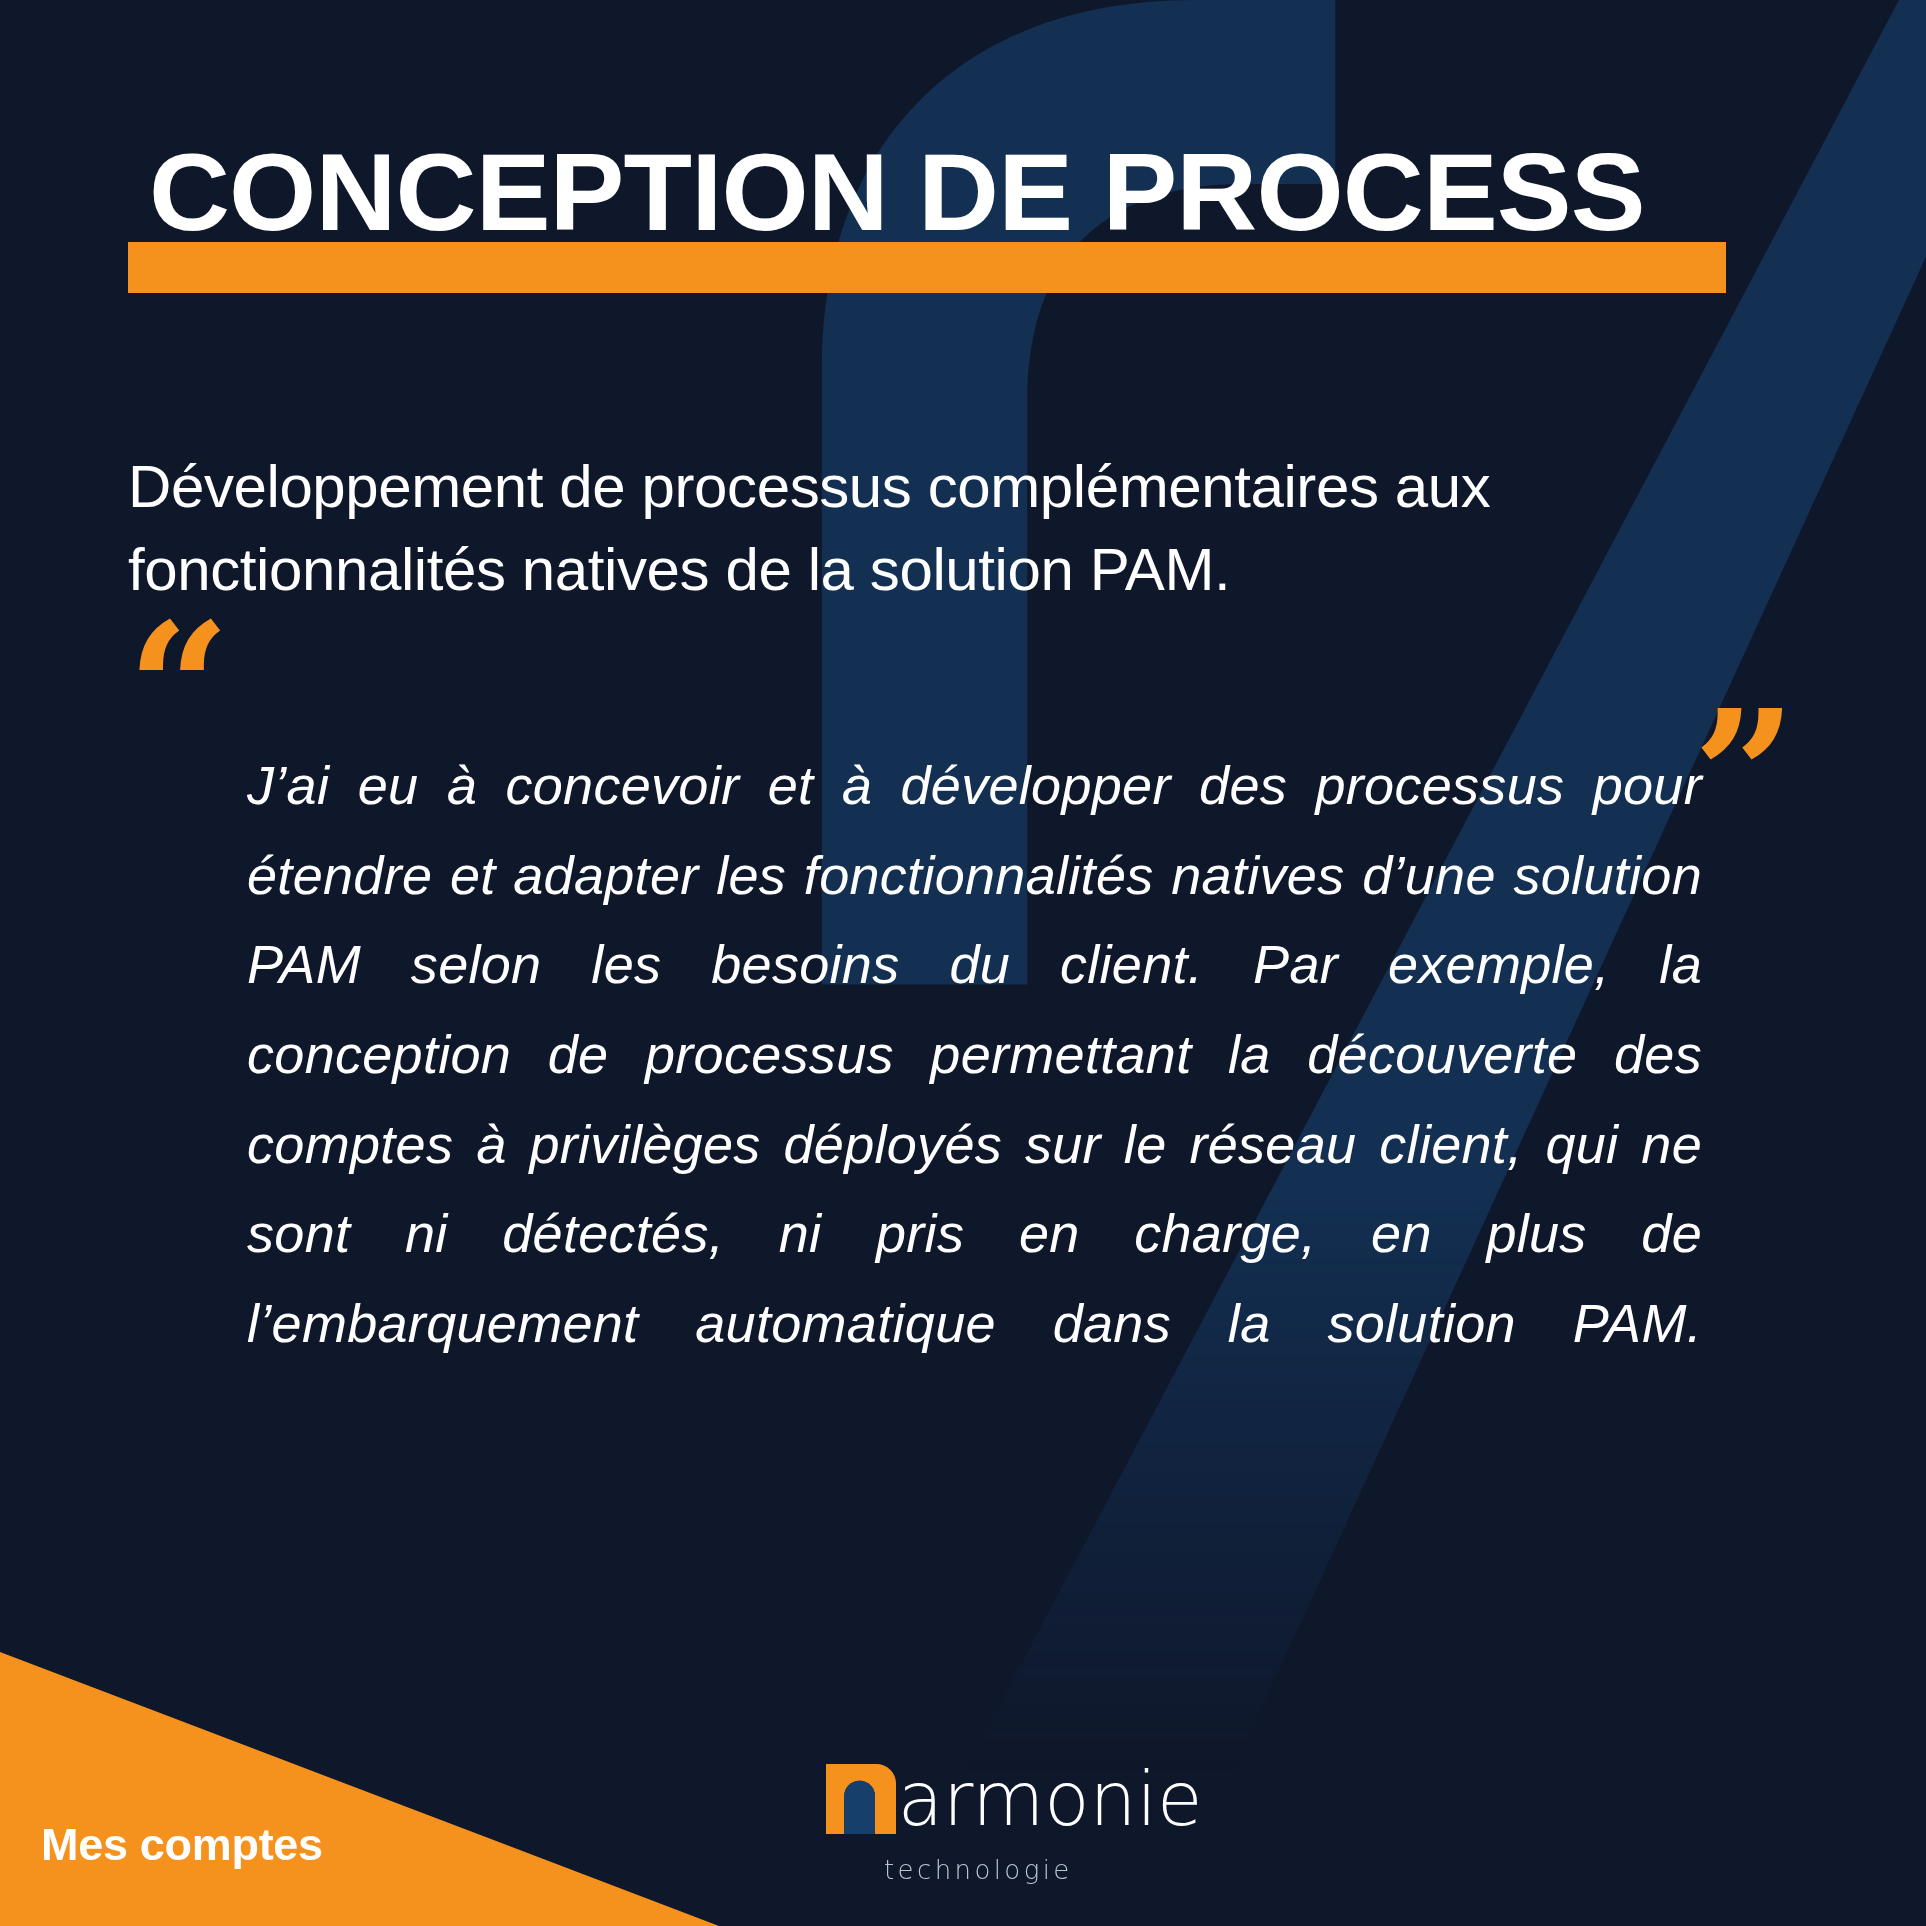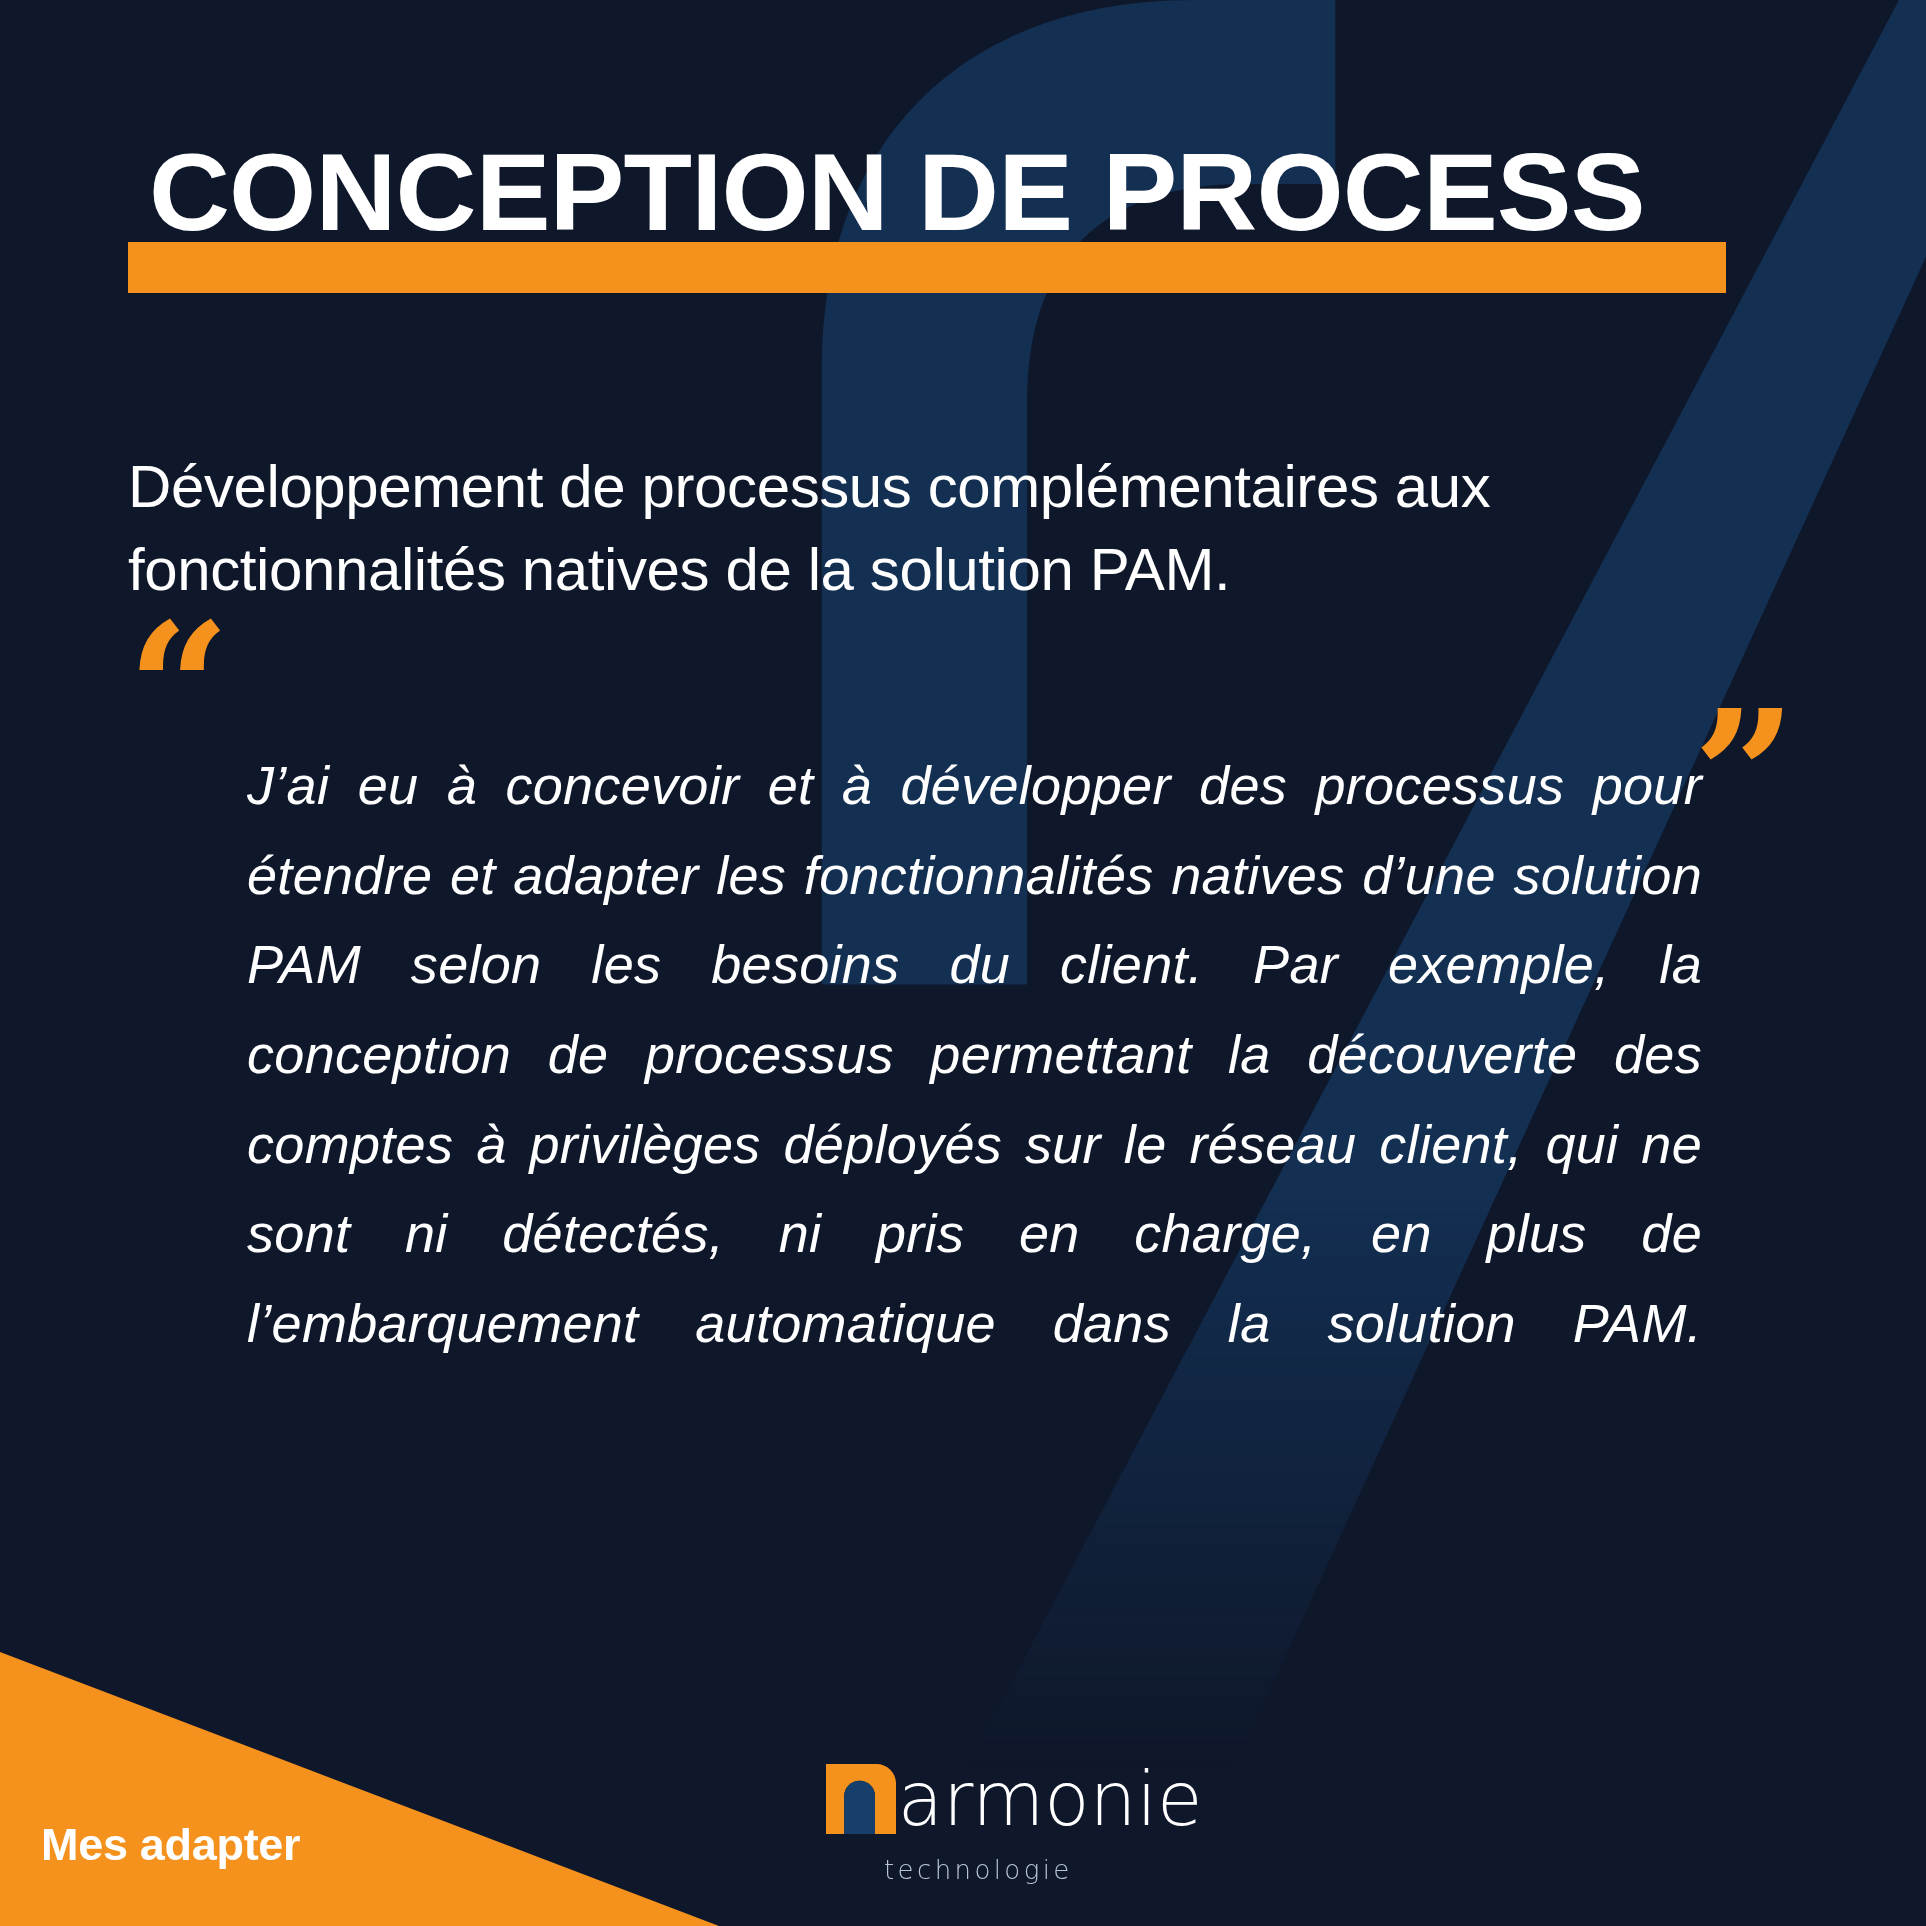--- a/index.html
+++ b/index.html
@@ -211,21 +211,21 @@
 
   <div class="quote-open">“</div>
   <div class="quote-close">“</div>
 
   <div class="quote-body">J’ai eu à concevoir et à développer des processus pour étendre et adapter les fonctionnalités natives d’une solution PAM selon les besoins du client. Par exemple, la conception de processus permettant la découverte des comptes à privilèges déployés sur le réseau client, qui ne sont ni détectés, ni pris en charge, en plus de l’embarquement automatique dans la solution PAM.</div>
 
   <svg class="corner-wedge" viewBox="0 0 840 320" preserveAspectRatio="none" aria-hidden="true">
     <polygon points="0,0 840,320 0,320" fill="#f5921e"></polygon>
   </svg>
   <div class="footer-label">
-    <div>Mes adapter</div>
+    <div>Mes comptes</div>
   </div>
 
   <div class="logo">
     <div class="logo-row">
       <svg class="logo-mark" viewBox="0 0 100 100" aria-hidden="true">
         <path d="M0,0 H72 A28,28 0 0 1 100,28 V100 H0 Z
                  M26,100 V46 A22,22 0 0 1 48,24 A22,22 0 0 1 70,46 V100 H26 Z" fill="#f5921e" fill-rule="evenodd"></path>
         <path d="M26,100 V46 A22,22 0 0 1 48,24 A22,22 0 0 1 70,46 V100 Z" fill="#16406b"></path>
       </svg>
       <div class="logo-word">armonie</div>

